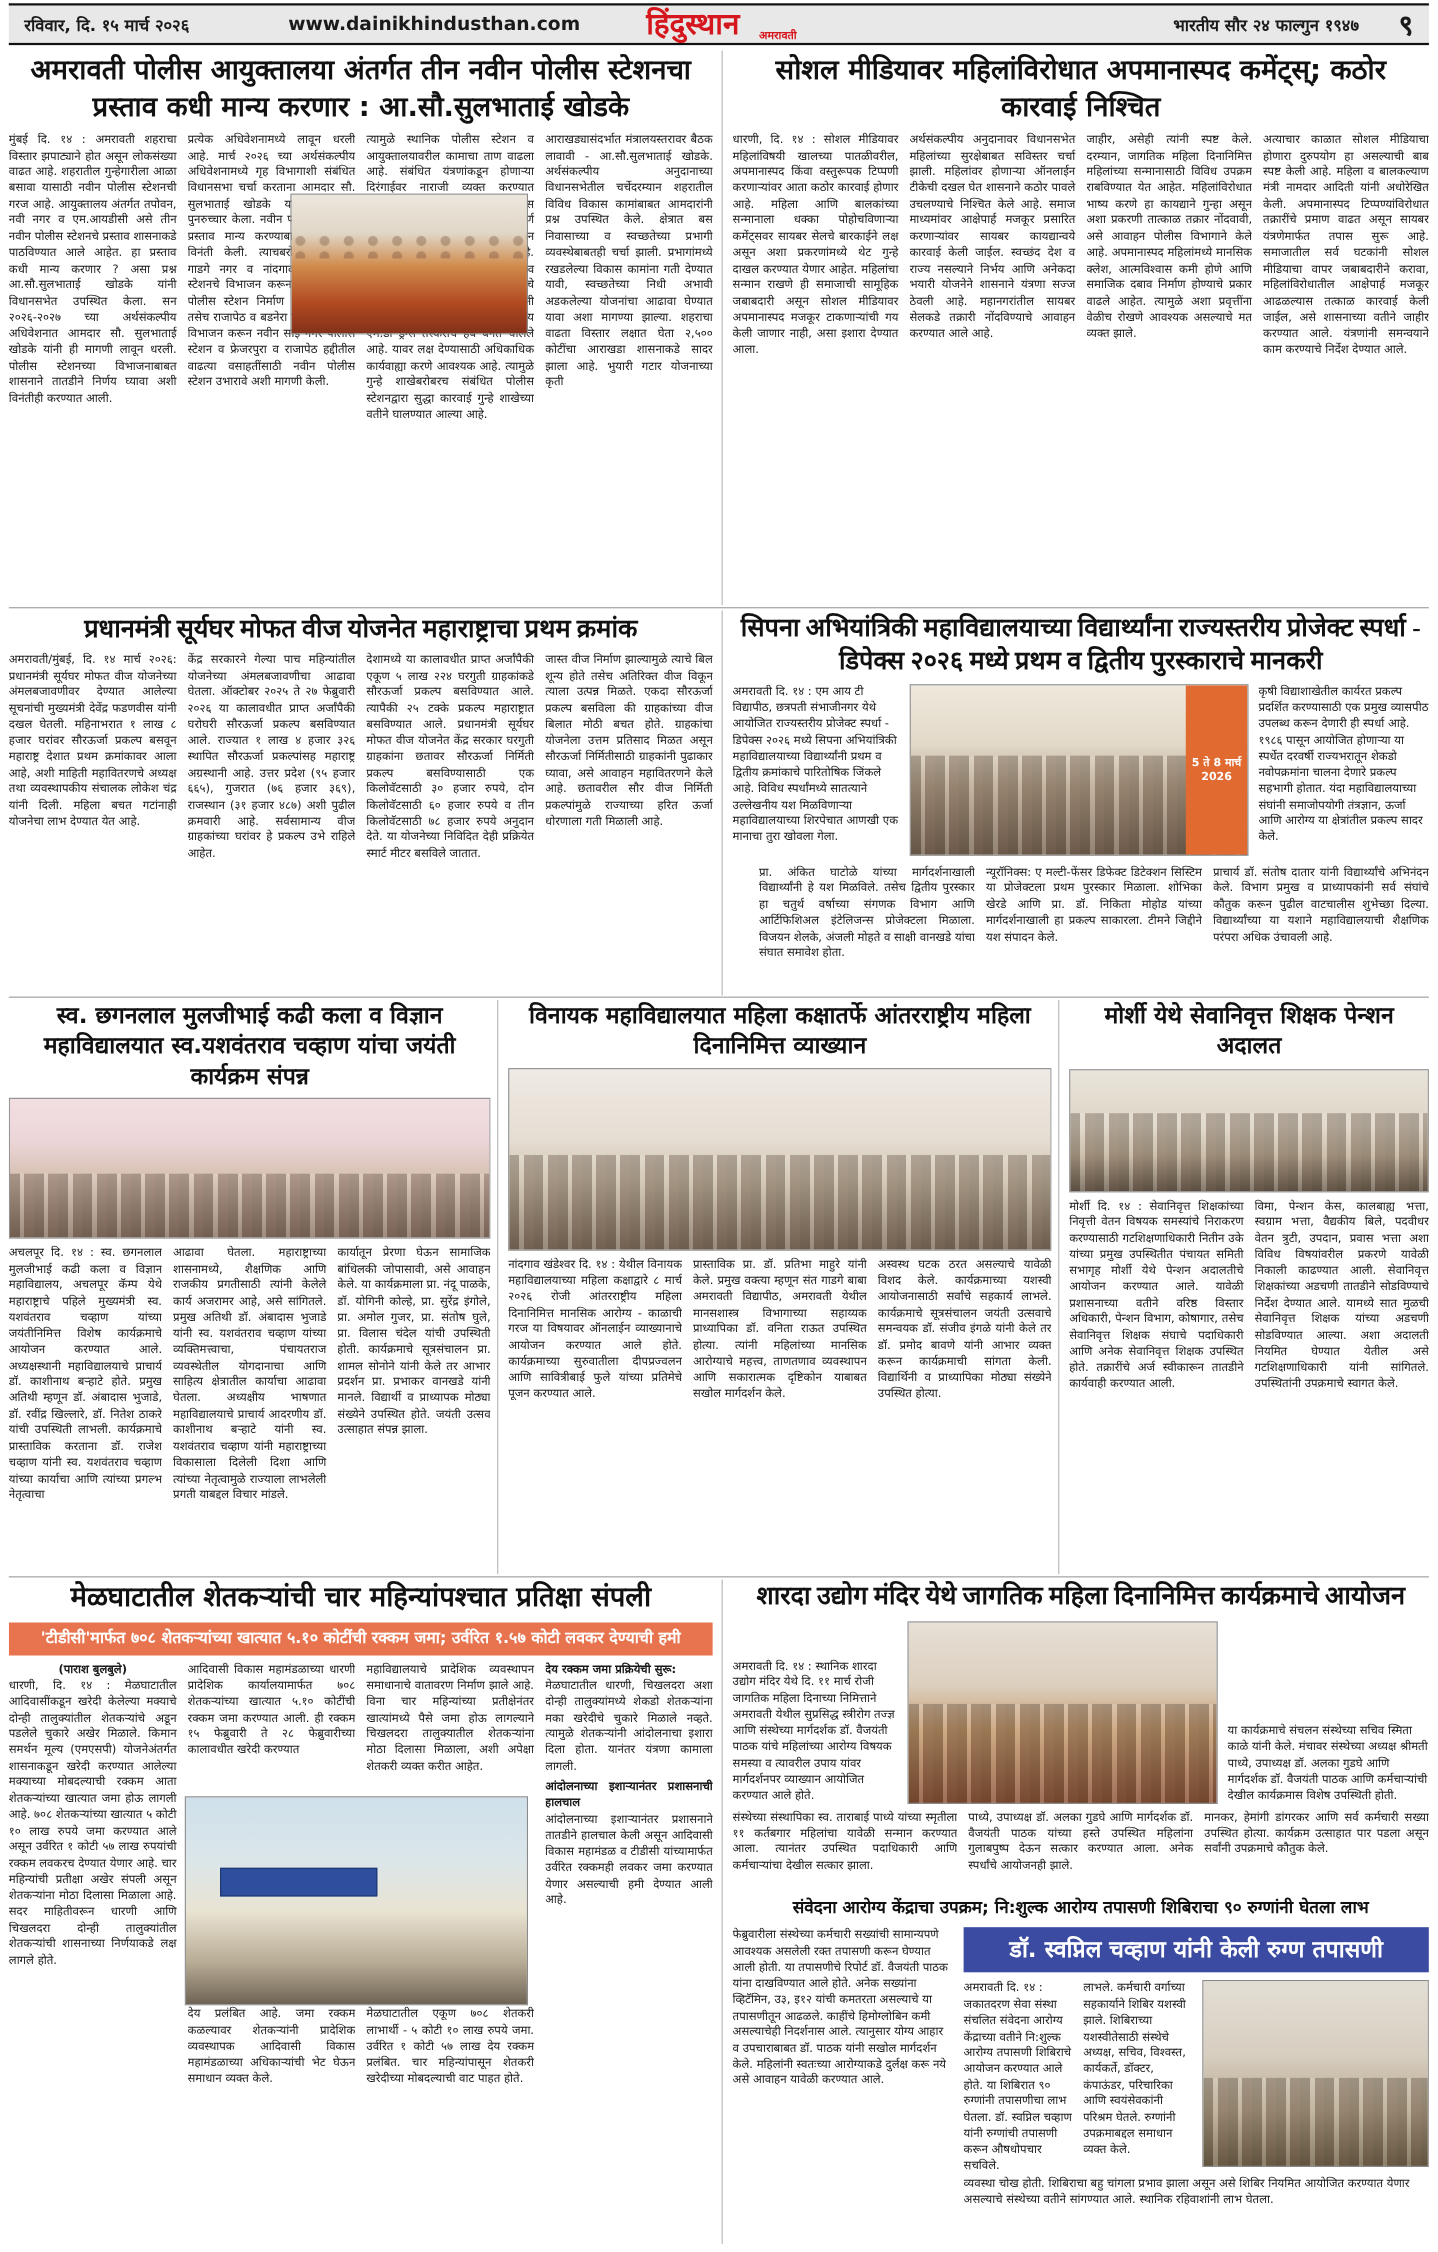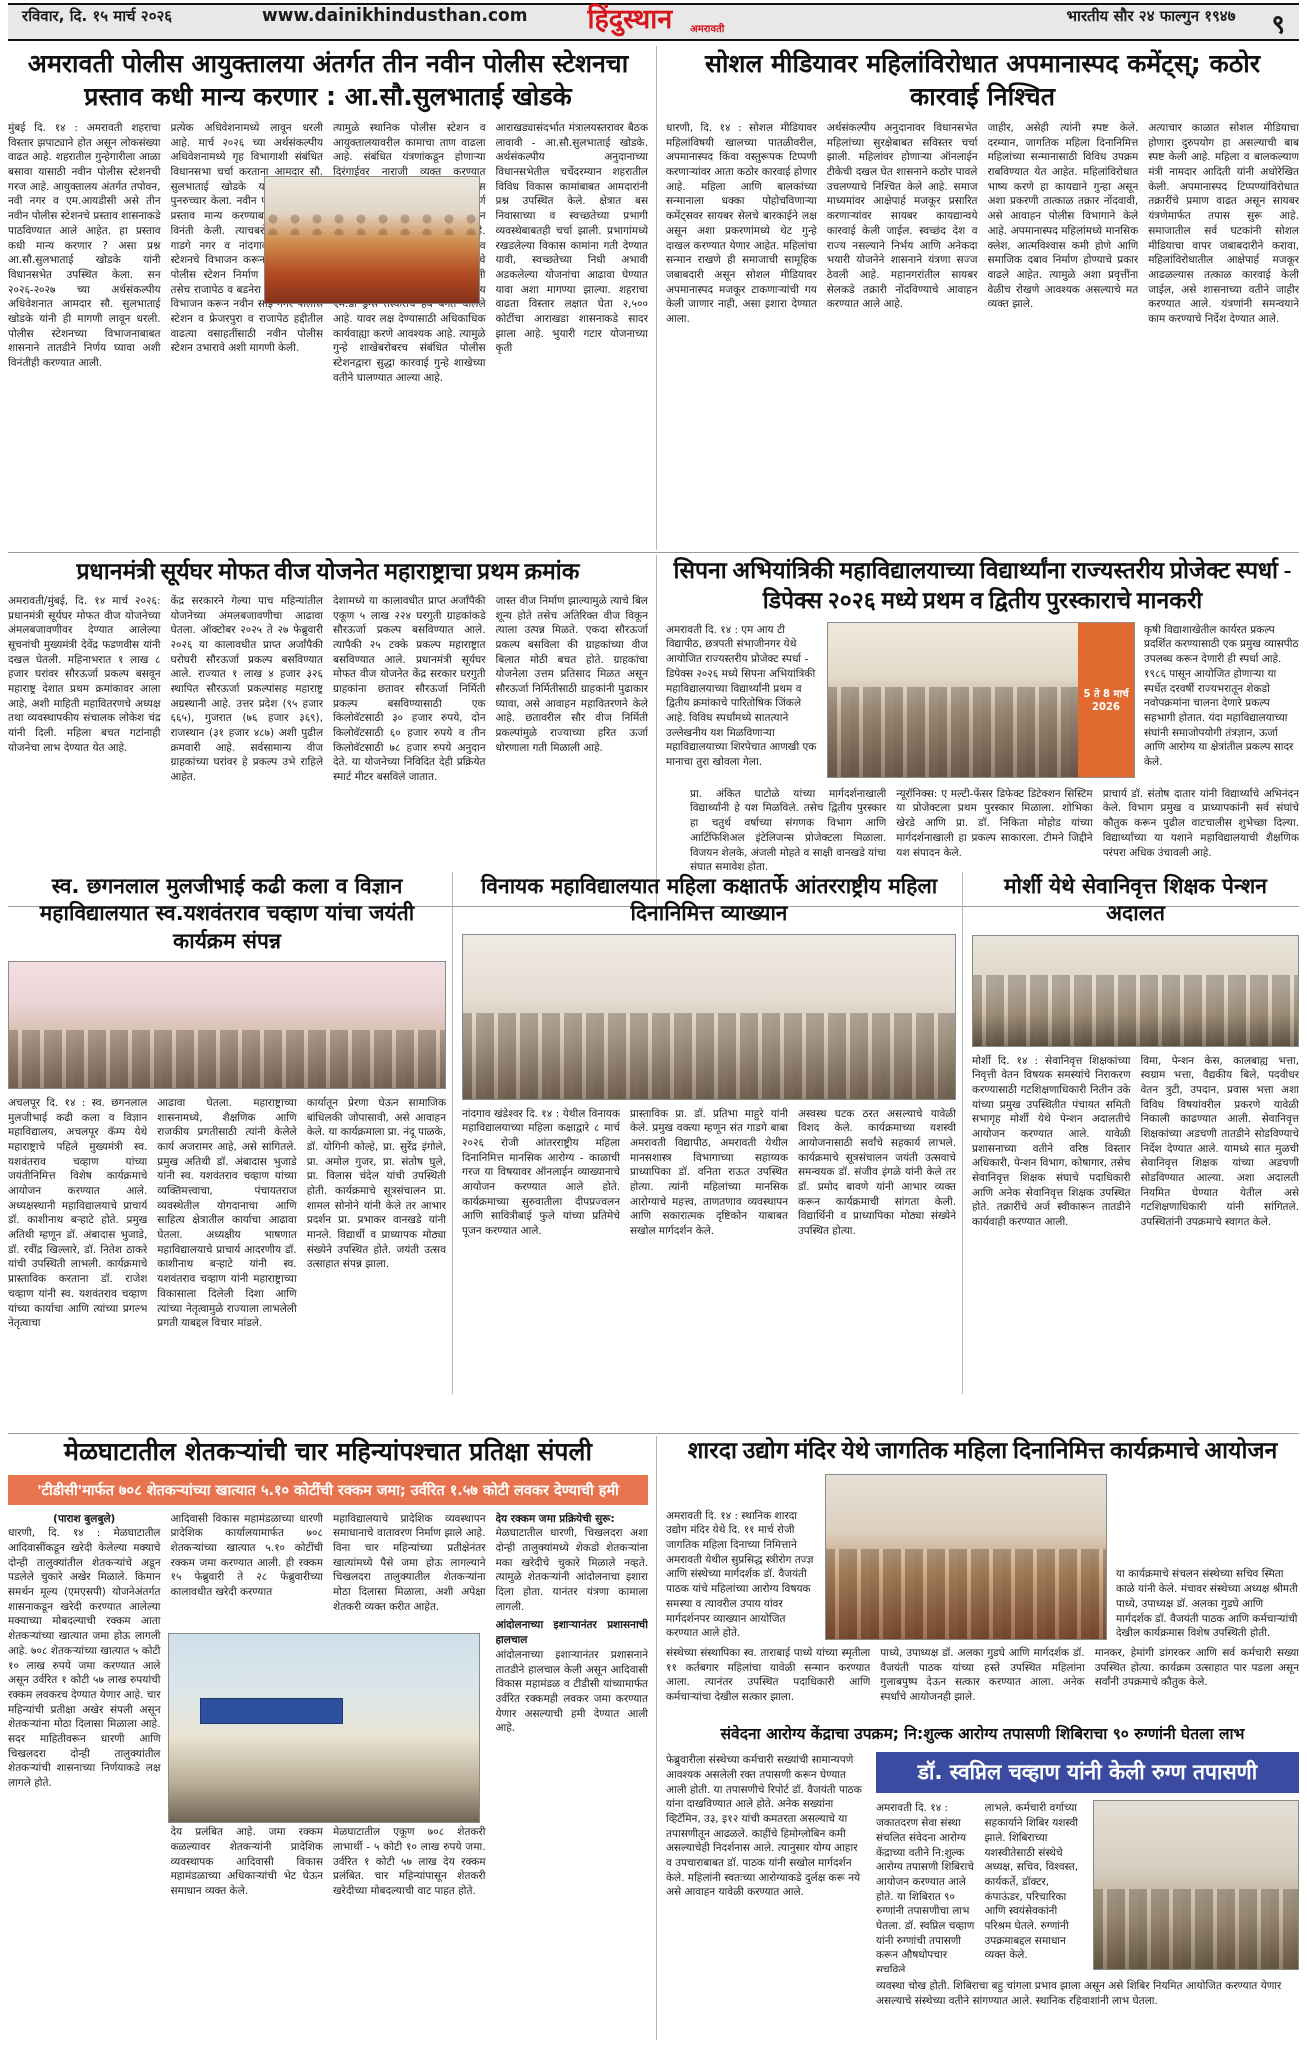--- a/index.html
+++ b/index.html
@@ -4,21 +4,21 @@
 <style>
   * { margin:0; padding:0; box-sizing:border-box; }
   html,body { background:#ffffff; }
   body {
     width:1307px; height:2047px; position:relative; overflow:hidden;
     font-family:"DejaVu Sans", sans-serif; color:#1a1a1a;
   }
   .masthead {
     position:absolute; top:3px; left:8px; right:8px; height:38px;
     background:#e8e8e8; border-top:2px solid #111; border-bottom:2px solid #111;
-    display:flex; align-items:flex-start; padding:0 14px;
+    display:flex; align-items:center; padding:0 14px;
   }
   .mh-date { font-size:15px; font-weight:bold; }
   .mh-web  { font-size:17px; font-weight:bold; margin-left:90px; }
   .mh-logo-wrap { margin-left:60px; position:relative; line-height:1; }
   .mh-logo { font-size:27px; font-weight:bold; color:#d6161d; }
   .mh-logo-sub { position:absolute; right:-52px; bottom:-2px; font-size:10px; color:#d6161d; font-weight:bold; }
   .mh-date2 { margin-left:auto; font-size:15px; font-weight:bold; }
   .mh-page { font-size:26px; font-weight:bold; margin-left:36px; }
 
   .row { position:absolute; left:8px; right:8px; }
@@ -127,21 +127,21 @@
     </div>
     <div class="cols" style="height:118px; margin-top:6px;margin-left:24px;">
       <div class="col">प्रा. अंकित घाटोळे यांच्या मार्गदर्शनाखाली विद्यार्थ्यांनी हे यश मिळविले. तसेच द्वितीय पुरस्कार हा चतुर्थ वर्षाच्या संगणक विभाग आणि आर्टिफिशिअल इंटेलिजन्स प्रोजेक्टला मिळाला. विजयन शेलके, अंजली मोहते व साक्षी वानखडे यांचा संघात समावेश होता.</div>
       <div class="col">न्यूरॉनिक्स: ए मल्टी-फेंसर डिफेक्ट डिटेक्शन सिस्टिम या प्रोजेक्टला प्रथम पुरस्कार मिळाला. शोभिका खेरडे आणि प्रा. डॉ. निकिता मोहोड यांच्या मार्गदर्शनाखाली हा प्रकल्प साकारला. टीमने जिद्दीने यश संपादन केले.</div>
       <div class="col">प्राचार्य डॉ. संतोष दातार यांनी विद्यार्थ्यांचे अभिनंदन केले. विभाग प्रमुख व प्राध्यापकांनी सर्व संघांचे कौतुक करून पुढील वाटचालीस शुभेच्छा दिल्या. विद्यार्थ्यांच्या या यशाने महाविद्यालयाची शैक्षणिक परंपरा अधिक उंचावली आहे.</div>
     </div>
   </div>
 </div>
 <div class="hrule" style="top:906px;"></div>
 
-<div class="row" style="top:872px; height:522px;">
+<div class="row" style="top:909px; height:522px;">
   <div class="block" style="left:0; width:438px;">
     <div class="hl hl-md" style="padding:1px 2px;">स्व. छगनलाल मुलजीभाई कढी कला व विज्ञान महाविद्यालयात स्व.यशवंतराव चव्हाण यांचा जयंती कार्यक्रम संपन्न</div>
     <div class="photo ph-hall" style="width:100%; height:128px; margin-top:5px;">
       <div class="crowd" style="height:46%;"></div>
     </div>
     <div class="cols" style="height:322px; margin-top:6px;">
       <div class="col">अचलपूर दि. १४ : स्व. छगनलाल मुलजीभाई कढी कला व विज्ञान महाविद्यालय, अचलपूर कॅम्प येथे महाराष्ट्राचे पहिले मुख्यमंत्री स्व. यशवंतराव चव्हाण यांच्या जयंतीनिमित्त विशेष कार्यक्रमाचे आयोजन करण्यात आले. अध्यक्षस्थानी महाविद्यालयाचे प्राचार्य डॉ. काशीनाथ बऱ्हाटे होते. प्रमुख अतिथी म्हणून डॉ. अंबादास भुजाडे, डॉ. रवींद्र खिल्लारे, डॉ. नितेश ठाकरे यांची उपस्थिती लाभली. कार्यक्रमाचे प्रास्ताविक करताना डॉ. राजेश चव्हाण यांनी स्व. यशवंतराव चव्हाण यांच्या कार्याचा आणि त्यांच्या प्रगल्भ नेतृत्वाचा</div>
       <div class="col">आढावा घेतला. महाराष्ट्राच्या शासनामध्ये, शैक्षणिक आणि राजकीय प्रगतीसाठी त्यांनी केलेले कार्य अजरामर आहे, असे सांगितले. प्रमुख अतिथी डॉ. अंबादास भुजाडे यांनी स्व. यशवंतराव चव्हाण यांच्या व्यक्तिमत्त्वाचा, पंचायतराज व्यवस्थेतील योगदानाचा आणि साहित्य क्षेत्रातील कार्याचा आढावा घेतला. अध्यक्षीय भाषणात महाविद्यालयाचे प्राचार्य आदरणीय डॉ. काशीनाथ बऱ्हाटे यांनी स्व. यशवंतराव चव्हाण यांनी महाराष्ट्राच्या विकासाला दिलेली दिशा आणि त्यांच्या नेतृत्वामुळे राज्याला लाभलेली प्रगती याबद्दल विचार मांडले.</div>
       <div class="col">कार्यातून प्रेरणा घेऊन सामाजिक बांधिलकी जोपासावी, असे आवाहन केले. या कार्यक्रमाला प्रा. नंदू पाळके, डॉ. योगिनी कोल्हे, प्रा. सुरेंद्र इंगोले, प्रा. अमोल गुजर, प्रा. संतोष घुले, प्रा. विलास चंदेल यांची उपस्थिती होती. कार्यक्रमाचे सूत्रसंचालन प्रा. शामल सोनोने यांनी केले तर आभार प्रदर्शन प्रा. प्रभाकर वानखडे यांनी मानले. विद्यार्थी व प्राध्यापक मोठ्या संख्येने उपस्थित होते. जयंती उत्सव उत्साहात संपन्न झाला.</div>
     </div>

